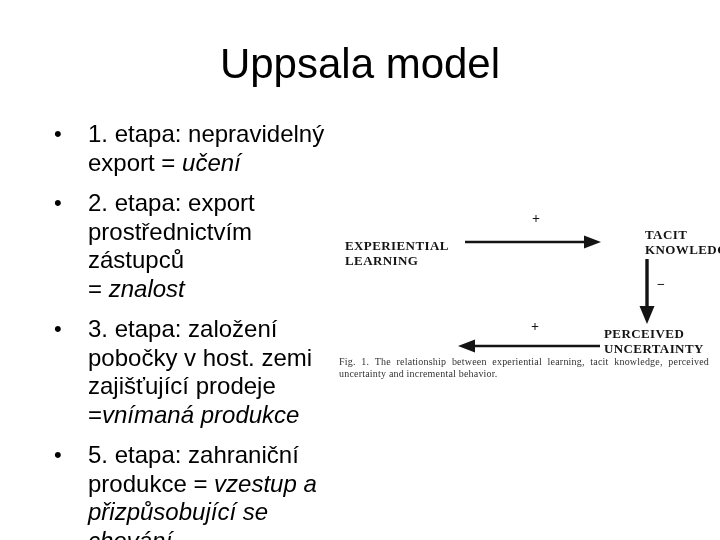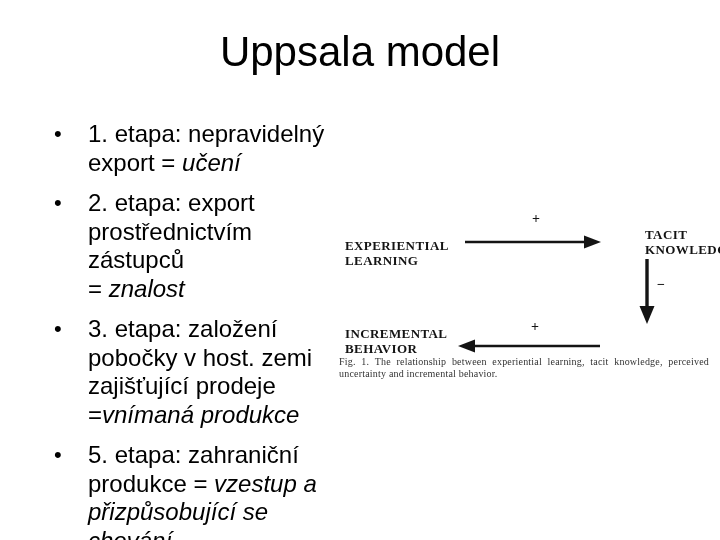--- a/index.html
+++ b/index.html
@@ -10,21 +10,21 @@
     width: 720px;
     height: 540px;
     background: #ffffff;
     overflow: hidden;
     font-family: "Liberation Sans", sans-serif;
     color: #000000;
   }
 
   .slide-title {
     position: absolute;
-    top: 28px;
+    top: 40px;
     left: 0;
     width: 720px;
     text-align: center;
     font-size: 42px;
     font-weight: 400;
     letter-spacing: 0px;
     color: #000000;
   }
 
   .bullet-list {
@@ -162,23 +162,23 @@
       <line x1="265" y1="153" x2="137" y2="153" stroke="#141414" stroke-width="2.4"></line>
       <polygon points="123,153 140,146.5 140,159.5" fill="#141414"></polygon>
     </svg>
 
     <div class="fig-node experiential">EXPERIENTIAL
 LEARNING</div>
 
     <div class="fig-node tacit">TACIT
 KNOWLEDGE</div>
 
-    <div class="fig-node incremental">INCREMENTAL
-BEHAVIOR</div>
 
+    <div class="fig-node perceived">PERCEIVED
+UNCERTAINTY</div>
 
     <span class="fig-sign sign-top">+</span>
 
     <span class="fig-sign sign-minus">−</span>
 
     <span class="fig-sign sign-bottom">+</span>
 
     <div class="fig-caption">Fig. 1.  The relationship between experiential learning, tacit knowledge, perceived uncertainty and incremental behavior.</div>
   </div>
 

